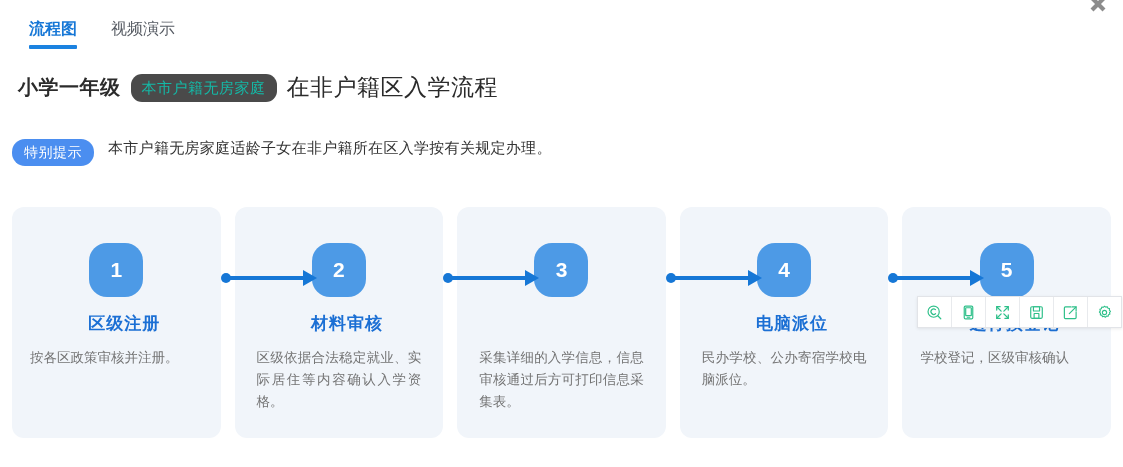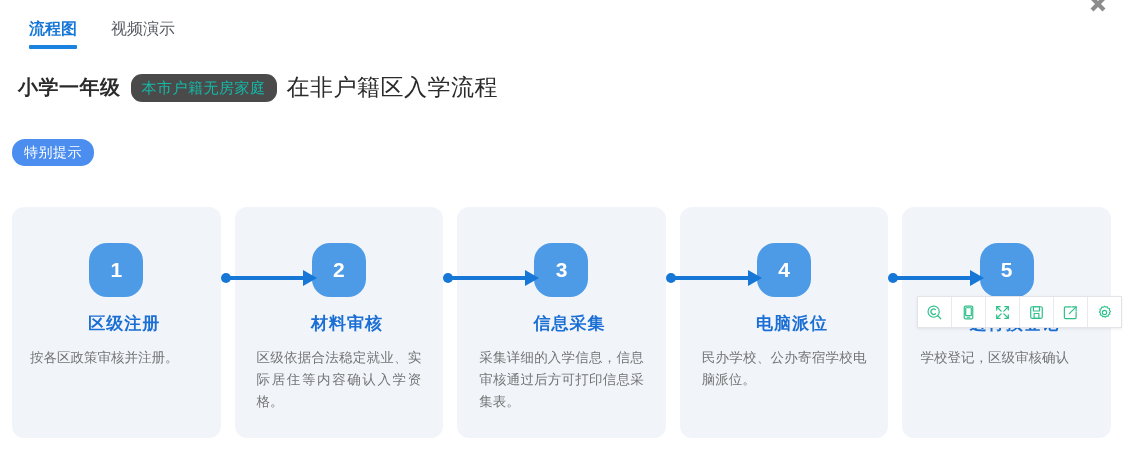--- a/index.html
+++ b/index.html
@@ -266,20 +266,21 @@
 </div>
 
 <div class="heading">
   <span class="h-main">小学一年级</span>
   <span class="h-chip">本市户籍无房家庭</span>
   <span class="h-tail">在非户籍区入学流程</span>
 </div>
 
 <div class="notice">
   <span class="n-chip">特别提示</span>
+  <span class="n-text">本市户籍无房家庭适龄子女在非户籍所在区入学按有关规定办理。</span>
 </div>
 
 <div class="flow">
 
   <div class="step">
     <div class="badge">1</div>
     <div class="step-title">区级注册</div>
     <div class="step-desc center-narrow">按各区政策审核并注册。</div>
     <div class="connector">
       <span class="dot"></span>
@@ -294,21 +295,20 @@
     <div class="step-desc">区级依据合法稳定就业、实际居住等内容确认入学资格。</div>
     <div class="connector">
       <span class="dot"></span>
       <span class="bar"></span>
       <span class="head"></span>
     </div>
   </div>
 
   <div class="step">
     <div class="badge">3</div>
-    <div class="step-title">信息采集</div>
     <div class="step-desc">采集详细的入学信息，信息审核通过后方可打印信息采集表。</div>
     <div class="connector">
       <span class="dot"></span>
       <span class="bar"></span>
       <span class="head"></span>
     </div>
   </div>
 
   <div class="step">
     <div class="badge">4</div>

